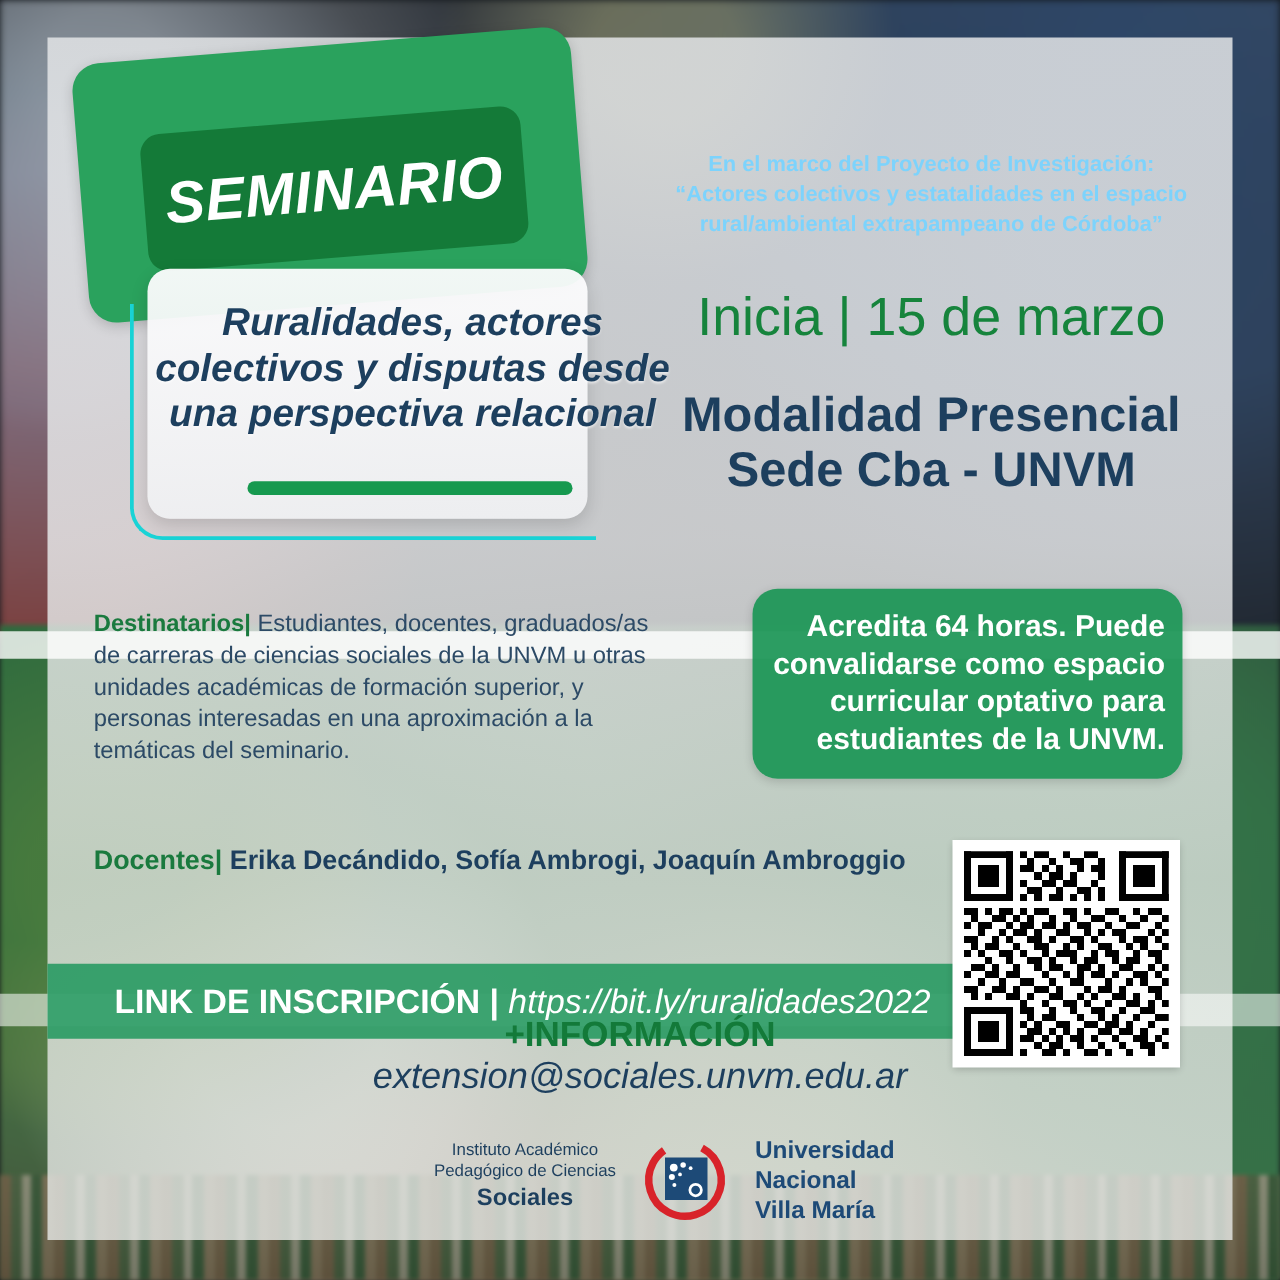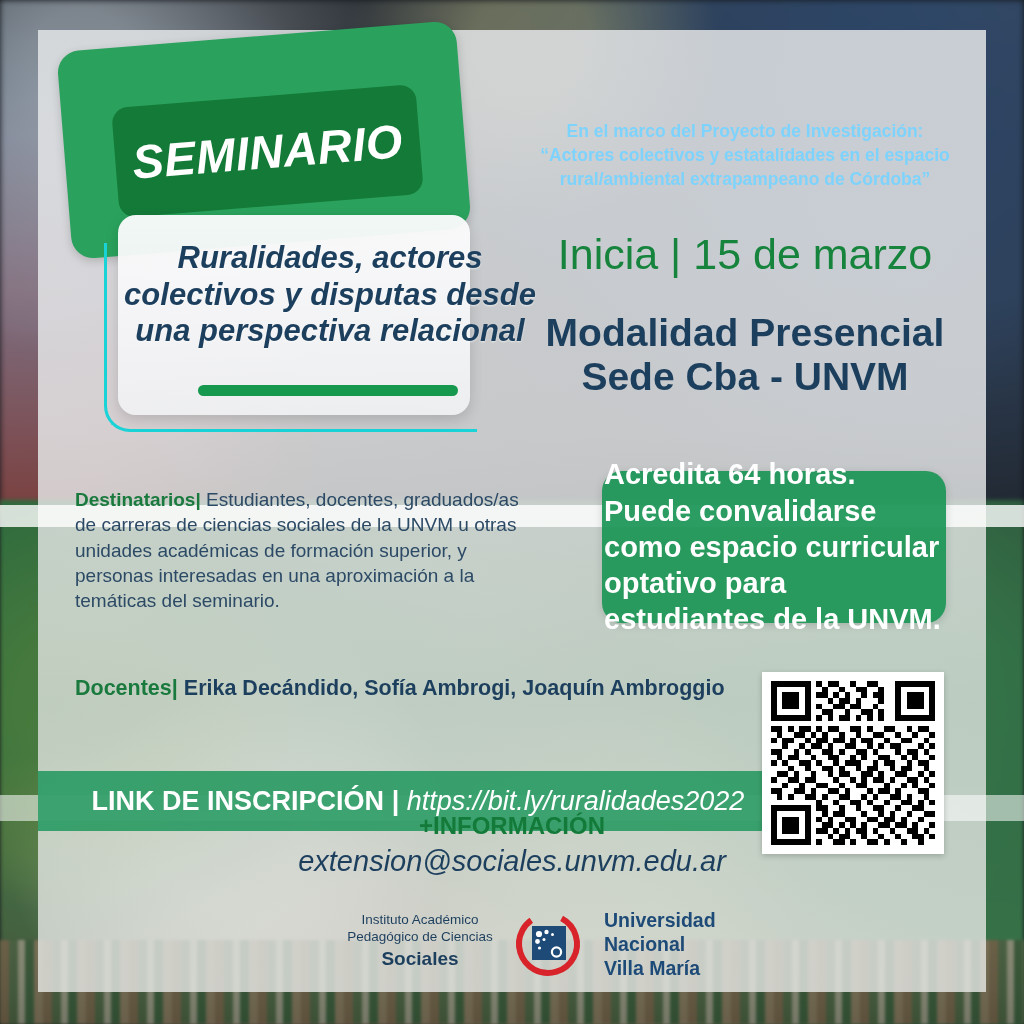--- a/index.html
+++ b/index.html
@@ -132,22 +132,22 @@
   .dest .pipe{color:#1a7a3e;font-weight:bold;}
 
   
   .acredita{
     position:absolute;left:602px;top:471px;width:344px;height:152px;
     background:rgba(28,150,86,.93);border-radius:20px;
     display:flex;align-items:center;justify-content:center;
     box-shadow:0 2px 8px rgba(0,0,0,.15);
   }
   .acredita span{
-    color:#fff;font-size:29px;font-weight:bold;line-height:1.25;text-align:left;
-    padding:0 2px;
+    color:#fff;font-size:24px;font-weight:bold;line-height:1.25;text-align:right;
+    padding:0 14px;
   }
 
   
   .docentes{
     position:absolute;left:75px;top:676px;width:720px;
     color:#1d3f5e;font-size:21.5px;font-weight:bold;white-space:nowrap;
   }
   .docentes b{color:#1a7a3e;}
   .docentes .pipe{color:#1a7a3e;}
 
@@ -167,21 +167,21 @@
   .qr{
     position:absolute;left:762px;top:672px;width:182px;height:182px;
     background:#fff;padding:9px;box-sizing:border-box;
     box-shadow:0 2px 6px rgba(0,0,0,.2);
   }
   .qr svg{display:block;width:100%;height:100%;}
 
   
   .infotitle{
     position:absolute;left:262px;top:812px;width:500px;text-align:center;
-    color:#137a39;font-size:24px;font-weight:bold;
+    color:#137a39;font-size:28px;font-weight:bold;
   }
   .infomail{
     position:absolute;left:262px;top:845px;width:500px;text-align:center;
     color:#1d3f5e;font-size:29px;font-style:italic;
   }
 
   
   .foot-iapcs{
     position:absolute;left:325px;top:912px;width:190px;
     color:#1d3f5e;font-size:13.5px;line-height:1.25;text-align:center;

